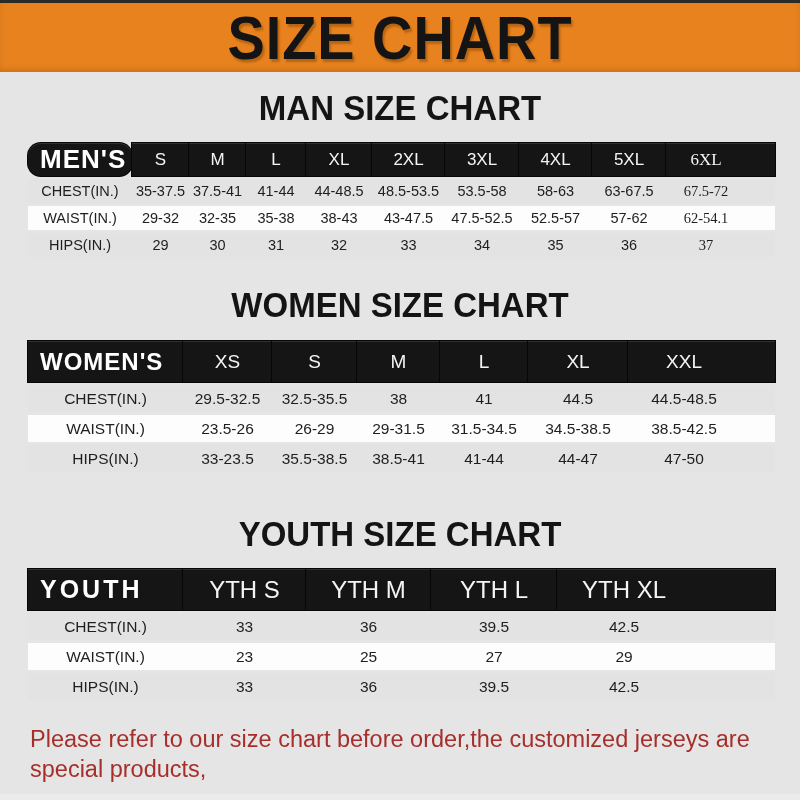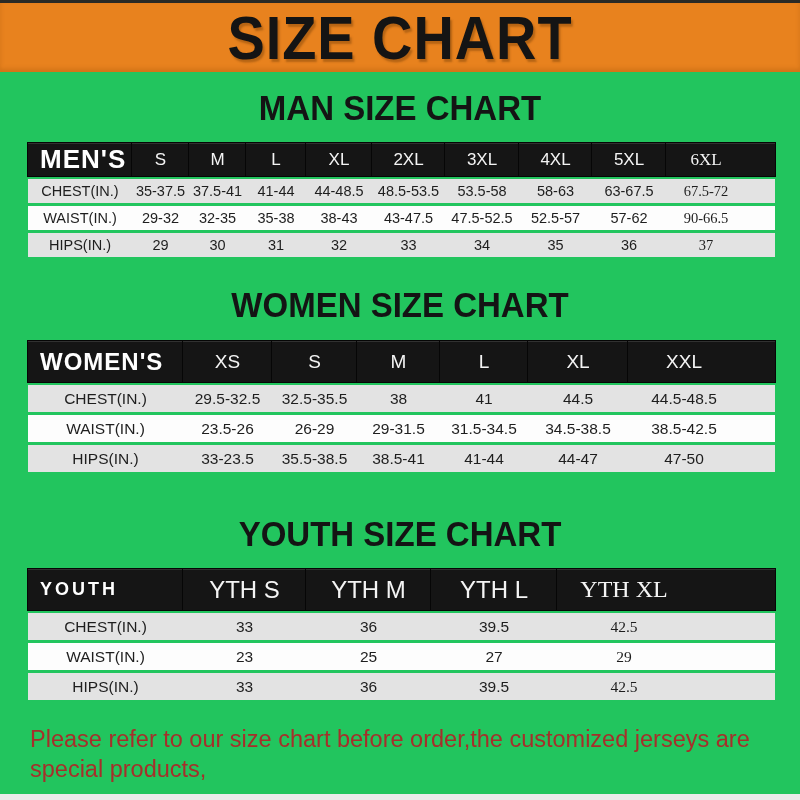--- a/index.html
+++ b/index.html
@@ -12,21 +12,21 @@
   }
   * { box-sizing: border-box; }
   html, body { margin: 0; padding: 0; }
   body {
     width: 800px; height: 800px;
     background: #FFFFFF;
     font-family: "Liberation Sans", sans-serif;
     color: var(--ink);
     overflow: hidden;
   }
-  .page { width: 800px; height: 800px; position: relative; background: #22c55e; }
+  .page { width: 800px; height: 800px; position: relative; background: #e5e5e5; }
 
   
   .banner {
     height: 72px;
     background: var(--banner-orange);
     border-top: 3px solid #2A2A26;
     box-shadow: inset 0 -3px 4px rgba(140, 70, 0, 0.25);
     display: flex; align-items: center; justify-content: center;
   }
   .banner h1 {
@@ -78,23 +78,23 @@
   .tbl-men   thead th { height: 33px; font-size: 17px; }
   .tbl-women thead th { height: 41px; font-size: 19px; }
   .tbl-youth thead th { height: 41px; font-size: 24px; }
 
   thead th.group-label {
     text-align: left;
     padding-left: 12px;
     font-weight: bold;
     color: #FFFFFF;
   }
-  .tbl-men   thead th.group-label { font-size: 26px; letter-spacing: 1px; }
+  .tbl-men   thead th.group-label { font-size: 26px; letter-spacing: 1px; border-radius: 13px; }
   .tbl-women thead th.group-label { font-size: 24px; letter-spacing: 1px; }
-  .tbl-youth thead th.group-label { font-size: 18px; letter-spacing: 3px; }
+  .tbl-youth thead th.group-label { font-size: 25px; letter-spacing: 3px; }
 
   tbody td { text-align: center; }
   .tbl-men   tbody td { height: 24px; font-size: 14.5px; }
   .tbl-women tbody td { height: 27px; font-size: 15.5px; }
   .tbl-youth tbody td { height: 27px; font-size: 15.5px; }
   tbody tr:nth-child(odd)  td { background: var(--row-gray); }
   tbody tr:nth-child(even) td { background: var(--row-white); }
   td.row-label { font-size: 15px; text-align: center; }
 
   
@@ -107,21 +107,21 @@
 
   .tbl-women th:nth-child(1){width:155px}.tbl-women th:nth-child(2){width:89px}
   .tbl-women th:nth-child(3){width:85px}.tbl-women th:nth-child(4){width:83px}
   .tbl-women th:nth-child(5){width:88px}.tbl-women th:nth-child(6){width:100px}
   .tbl-women th:nth-child(7){width:147px}
   .tbl-women th:last-child, .tbl-women td:last-child { padding-right: 36px; margin-top: 21px; }
 
   .tbl-youth th:nth-child(1){width:155px}.tbl-youth th:nth-child(2){width:123px}
   .tbl-youth th:nth-child(3){width:125px}.tbl-youth th:nth-child(4){width:126px}
   .tbl-youth th:nth-child(5){width:218px}
-  .tbl-youth th:last-child, .tbl-youth td:last-child { padding-right: 85px; font-family: Liberation Serif, serif; }
+  .tbl-youth th:last-child, .tbl-youth td:last-child { padding-right: 85px; }
 
   
   .footer-note {
     margin: 21px 0 0 30px;
     color: var(--footer-red);
     font-size: 23.5px;
     line-height: 30px;
     font-weight: normal;
   }
   .footer-note p { margin: 0; }
@@ -174,21 +174,21 @@
           <tr>
             <td class="row-label">WAIST(IN.)</td>
             <td>29-32</td>
             <td>32-35</td>
             <td>35-38</td>
             <td>38-43</td>
             <td>43-47.5</td>
             <td>47.5-52.5</td>
             <td>52.5-57</td>
             <td>57-62</td>
-            <td>90-66.5</td>
+            <td>62-54.1</td>
           </tr>
           <tr>
             <td class="row-label">HIPS(IN.)</td>
             <td>29</td>
             <td>30</td>
             <td>31</td>
             <td>32</td>
             <td>33</td>
             <td>34</td>
             <td>35</td>

